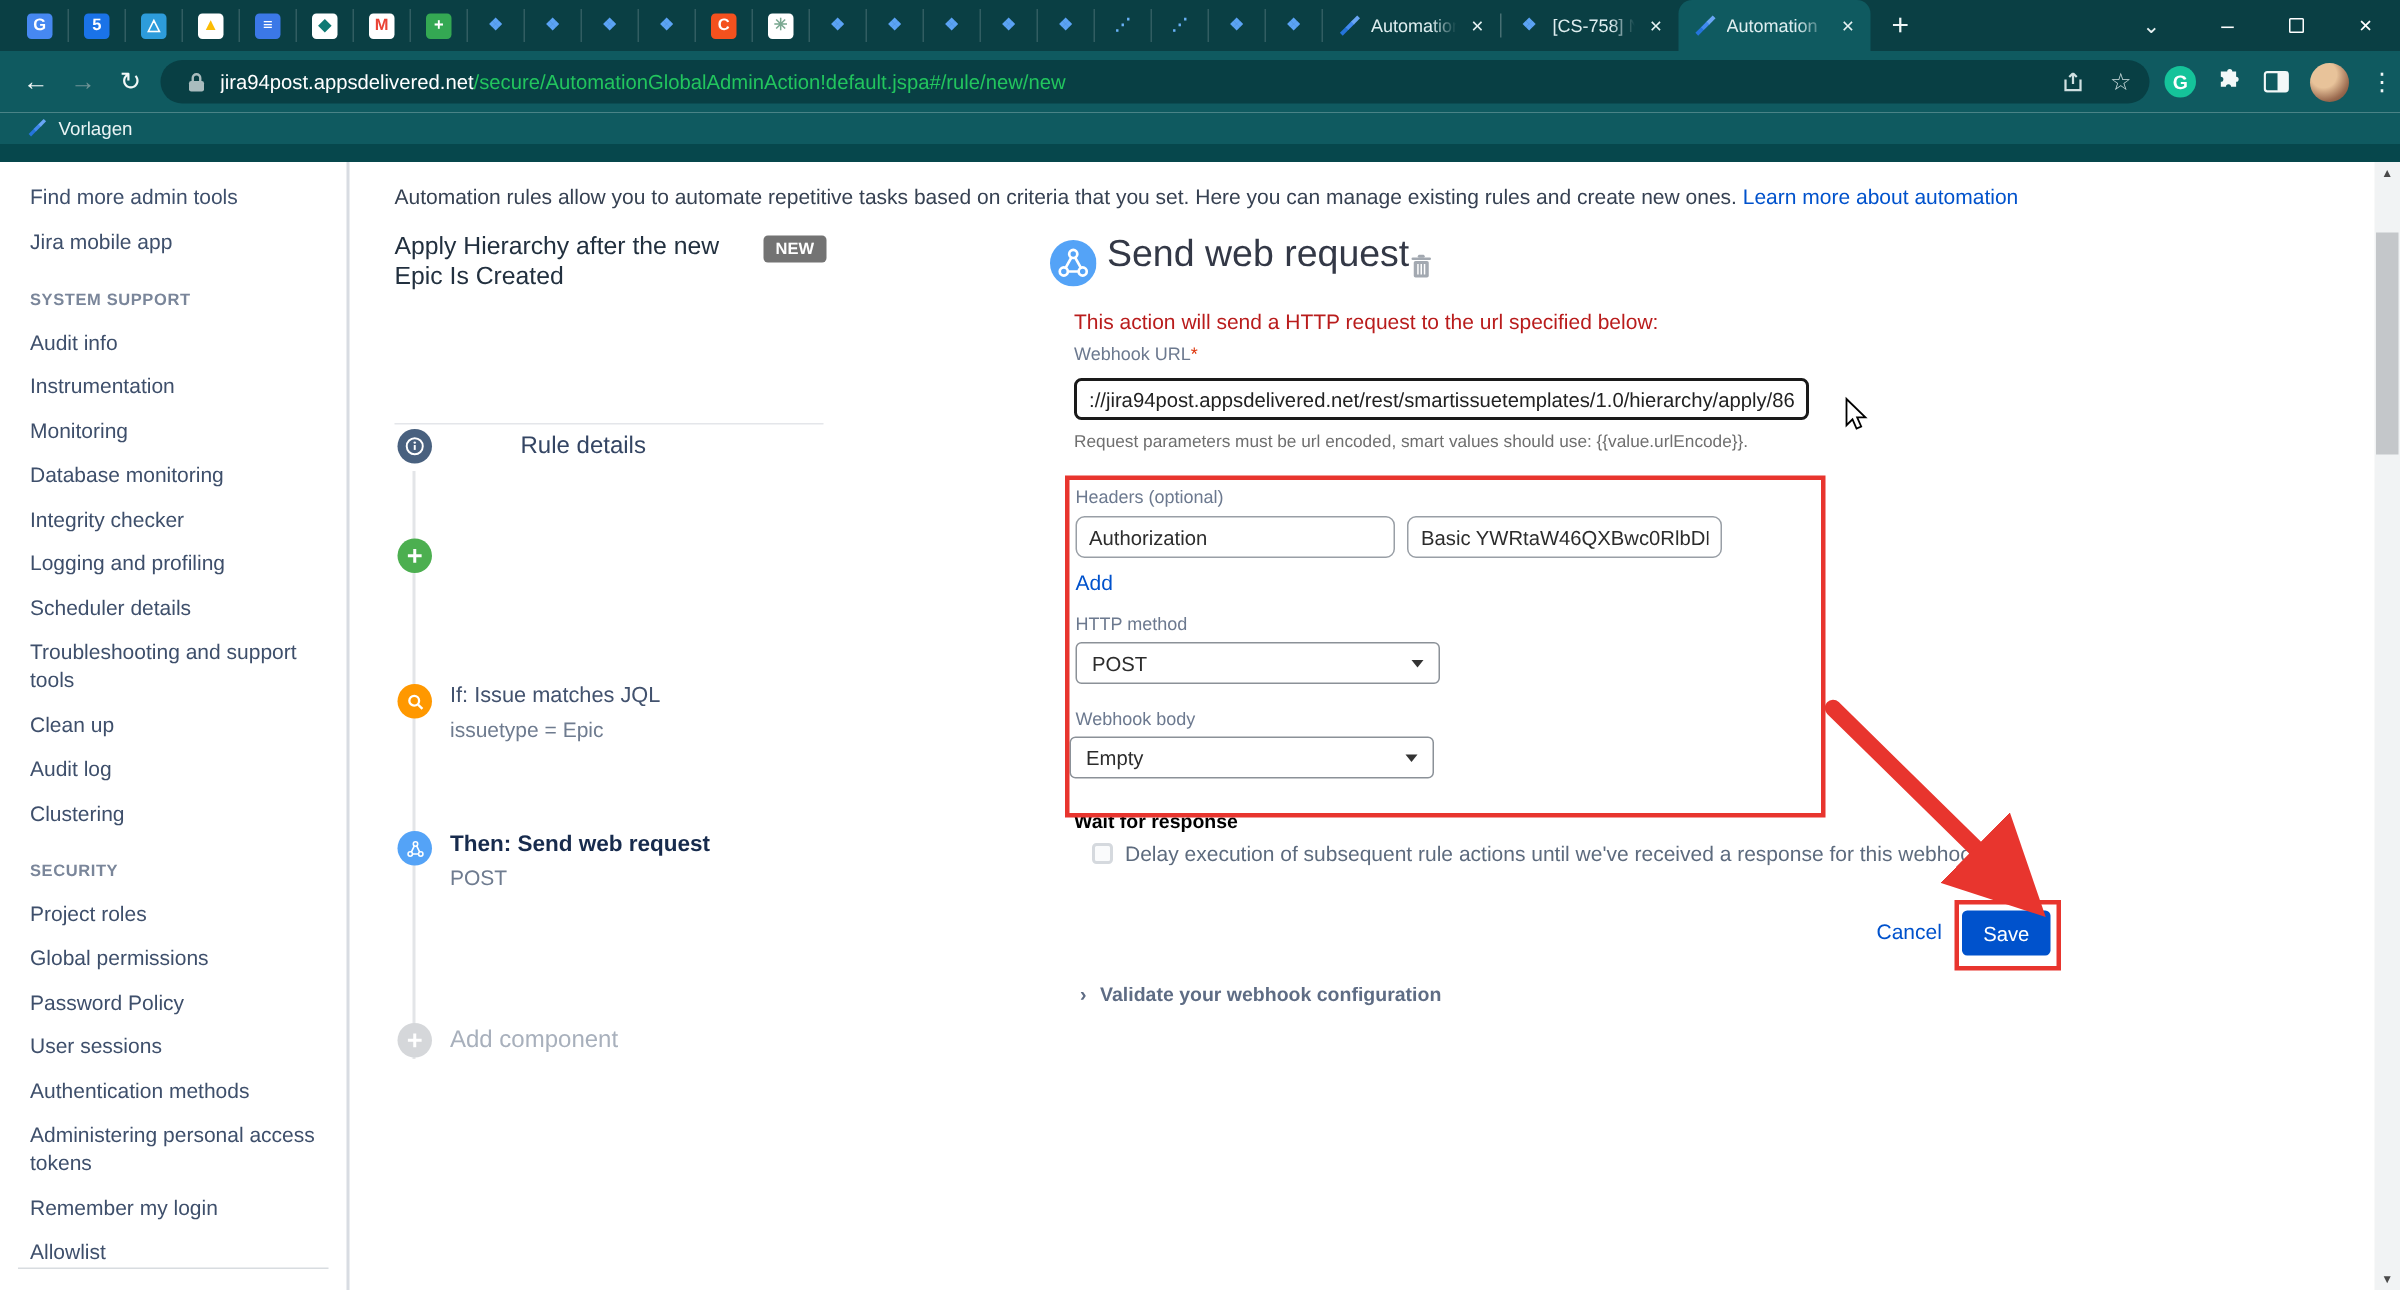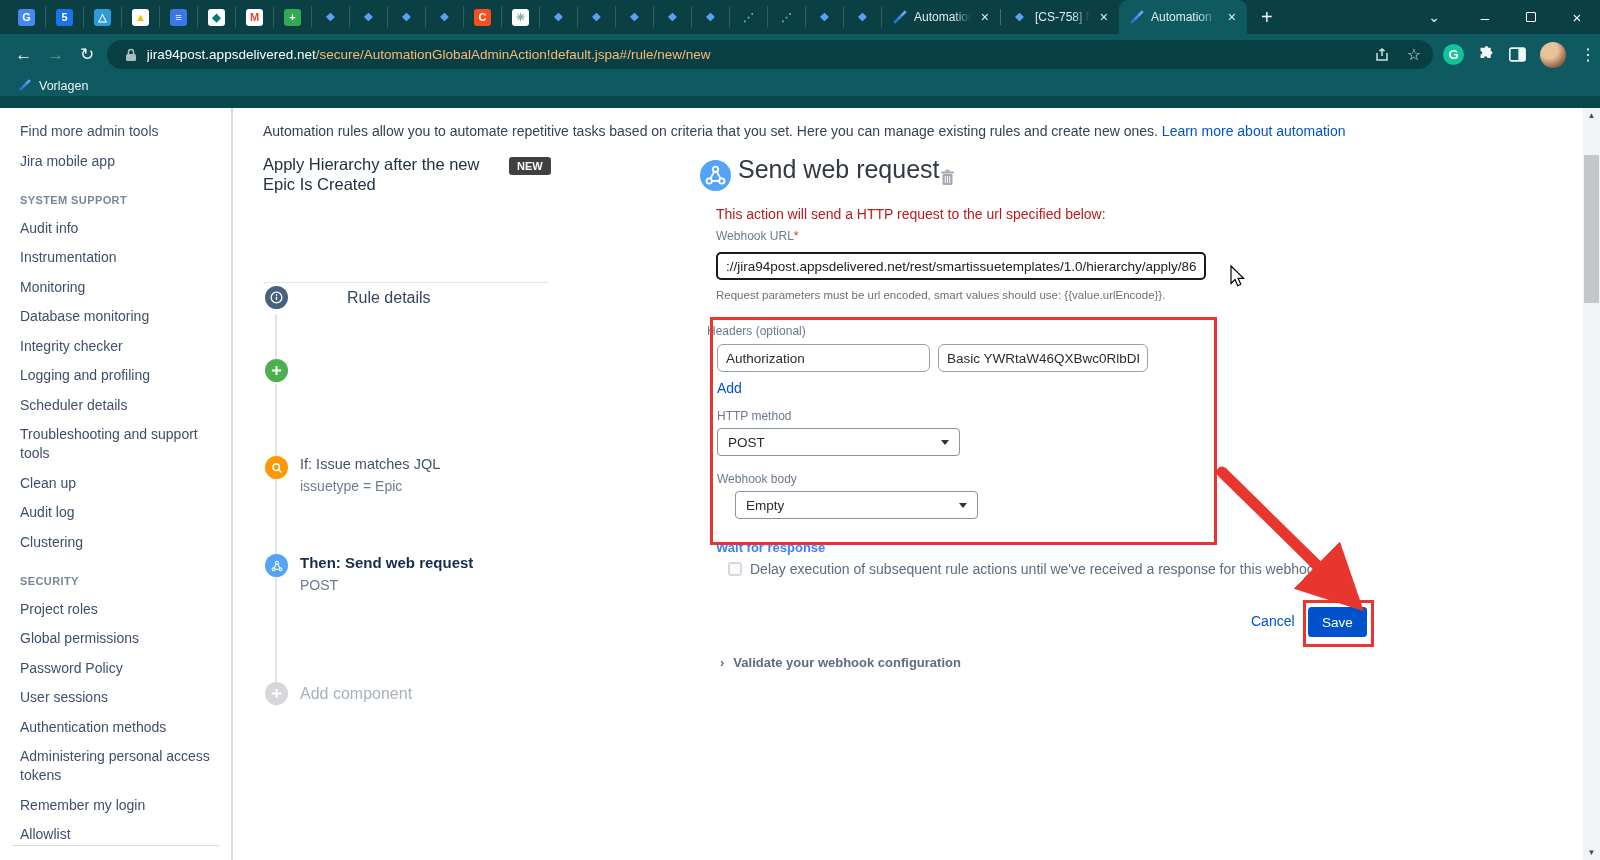--- a/index.html
+++ b/index.html
@@ -30,21 +30,21 @@
   .maxglyph { width:10px; height:10px; border:1.4px solid #fff; border-radius:1px; }
 
   #toolbar { position:absolute; left:0; top:34px; width:1600px; height:41px;
              background:#0f5a60; display:flex; align-items:center; }
   .navbtn { color:#f2f8f8; font-size:17px; width:32px; text-align:center; }
   .navbtn.disabled { color:#6f9496; }
   .urlpill { position:relative; margin-left:4px; width:1342px; height:29px; border-radius:15px;
              background:#083f44; display:flex; align-items:center; padding:0 12px 0 12px; }
   .lockicon { margin:0 10px 0 6px; display:flex; }
   .urltext { font-size:13.5px; color:#ffffff; white-space:nowrap; overflow:hidden; flex:1; }
-  .urltext .path { color:#fdba74;margin-top:48px; }
+  .urltext .path { color:#22c55e;margin-top:48px; }
   .pillicons { display:flex; align-items:center; gap:16px; margin-left:10px; }
   .tb-right { display:flex; align-items:center; gap:14px; margin-left:10px; }
   .gram { width:21px; height:21px; border-radius:50%; background:#15c39a; color:#fff;
           font-size:13px; font-weight:bold; display:flex; align-items:center; justify-content:center; }
   .avatar { width:26px; height:26px; border-radius:50%;
             background:radial-gradient(circle at 35% 30%, #e8c39a 0 35%, #9a6a4f 70%, #5f4030); }
   .kebab { color:#f0f7f7; font-size:16px; padding-right:4px; }
   .star { color:#cfe0e1; font-size:16px; }
 
   #bookbar { position:absolute; left:0; top:75px; width:1600px; height:21px;
@@ -69,21 +69,21 @@
                margin:23px 0 13px; }
   #side-divider { position:absolute; left:12px; top:749px; width:207px; height:1px; background:#d8dce0; }
 
   
   #intro { position:absolute; left:263px; top:27px; width:1290px; font-size:14px; color:#364152; }
   #intro a { color:#0052cc; text-decoration:none; }
 
   
   #rulepanel { position:absolute; left:263px; top:58px; width:300px; }
   #rule-title { width:238px; font-size:16.5px; font-weight:normal; color:#22303f; line-height:20px; }
-  #new-badge { position:absolute; left:246px; top:3px; background:#404040; color:#fff;
+  #new-badge { position:absolute; left:246px; top:3px; background:#737373; color:#fff;
                font-size:11px; font-weight:bold; padding:3px 8px; border-radius:3px; }
   .stepline { position:absolute; left:12px; top:160px; width:2px; height:392px; background:#e3e5e8; }
   .stepicon { position:absolute; left:2px; width:23px; height:23px; border-radius:50%;
               display:flex; align-items:center; justify-content:center; z-index:2; }
   .steptext { position:absolute; left:37px; }
   .step-title { font-size:14.5px; color:#42526e; }
   .step-title.sel { font-size:15px; font-weight:bold; color:#172b4d; }
   .step-sub { font-size:14px; color:#6e7b8f; margin-top:6px; }
   #rd-row-label { font-size:16px; color:#344563;margin-left:47px; }
   #rp-divider { position:absolute; left:0; top:128px; width:286px; height:1px; background:#e4e6ea; }
@@ -103,21 +103,21 @@
                color:#222; font-family:"Liberation Sans",sans-serif; }
   #url-help { position:absolute; left:16px; top:193px; font-size:11.5px; color:#6f6f6f; }
   .ginput { position:absolute; height:28px; border:1px solid #999fa6; border-radius:6px;
             padding:0 8px; font-size:13.5px; color:#2c2c2c; font-family:"Liberation Sans",sans-serif; }
   #add-link, #cancel-link { color:#0052cc; font-size:14px; position:absolute; }
   .gselect { position:absolute; height:28px; width:243px; border:1px solid #8b9198; border-radius:4px;
              display:flex; align-items:center; padding:0 10px; font-size:13.5px; color:#2c2c2c;
              justify-content:space-between; background:#fff; }
   .chev { width:0; height:0; border-left:4.5px solid transparent; border-right:4.5px solid transparent;
           border-top:5.5px solid #333; }
-  #wait-label { position:absolute; left:16px; top:444px; font-size:13px; font-weight:bold; color:#3b82f6; }
+  #wait-label { position:absolute; left:16px; top:444px; font-size:13px; font-weight:bold; color:#000000; }
   #delay-box { position:absolute; left:28px; top:466px; width:14px; height:14px;
                border:2px solid #d5d9de; border-radius:3px; background:#fafbfc; }
   #delay-label { position:absolute; left:50px; top:465px; font-size:14px; color:#5d6b7e; width:640px;
                  white-space:nowrap; overflow:hidden; }
   #save-btn { position:absolute; left:608px; top:511px; width:59px; height:30px; background:#0052cc;
               color:#fff; font-size:13.5px; border:none; border-radius:3.5px; }
   #validate-row { position:absolute; left:20px; top:559px; font-size:13px; font-weight:bold;
                   color:#5e6c84; display:flex; gap:9px; }
 
   
@@ -404,33 +404,33 @@
             <path d="M5.3 7 v7 M7.5 7 v7 M9.7 7 v7" stroke="#fff" stroke-width="1"></path>
           </svg>
       </span>
 
       <div class="desc">This action will send a HTTP request to the url specified below:</div>
 
       <div class="flabel" style="left:16px;top:133px"><span>Webhook URL</span><span class="req">*</span></div>
       <input id="url-input" value="://jira94post.appsdelivered.net/rest/smartissuetemplates/1.0/hierarchy/apply/86" style="">
       <div id="url-help">Request parameters must be url encoded, smart values should use: {{value.urlEncode}}.</div>
 
-      <div class="flabel" style="left:7px;top:228px">Headers (optional)</div>
+      <div class="flabel" style="left:17px;top:228px">Headers (optional)</div>
       <input class="ginput" style="left: 17px; top: 248px; width: 213px;" value="Authorization">
       <input class="ginput" style="left: 238px; top: 248px; width: 210px;" value="Basic YWRtaW46QXBwc0RlbDF">
       <a href="#" id="add-link" style="left:17px;top:284px;text-decoration:none">Add</a>
 
       <div class="flabel" style="left:17px;top:313px">HTTP method</div>
       <div class="gselect" style="left:17px;top:332px">
         <span>POST</span>
         <span class="chev"></span>
       </div>
 
       <div class="flabel" style="left:17px;top:376px">Webhook body</div>
-      <div class="gselect" style="left:35px;top:395px">
+      <div class="gselect" style="left:13px;top:395px">
         <span>Empty</span>
         <span class="chev"></span>
       </div>
 
       <div id="wait-label">Wait for response</div>
       <span id="delay-box"></span>
       <div id="delay-label">Delay execution of subsequent rule actions until we've received a response for this webhook.</div>
 
       <a href="#" id="cancel-link" style="left:551px;top:517px;text-decoration:none">Cancel</a>
       <button id="save-btn">Save</button>

